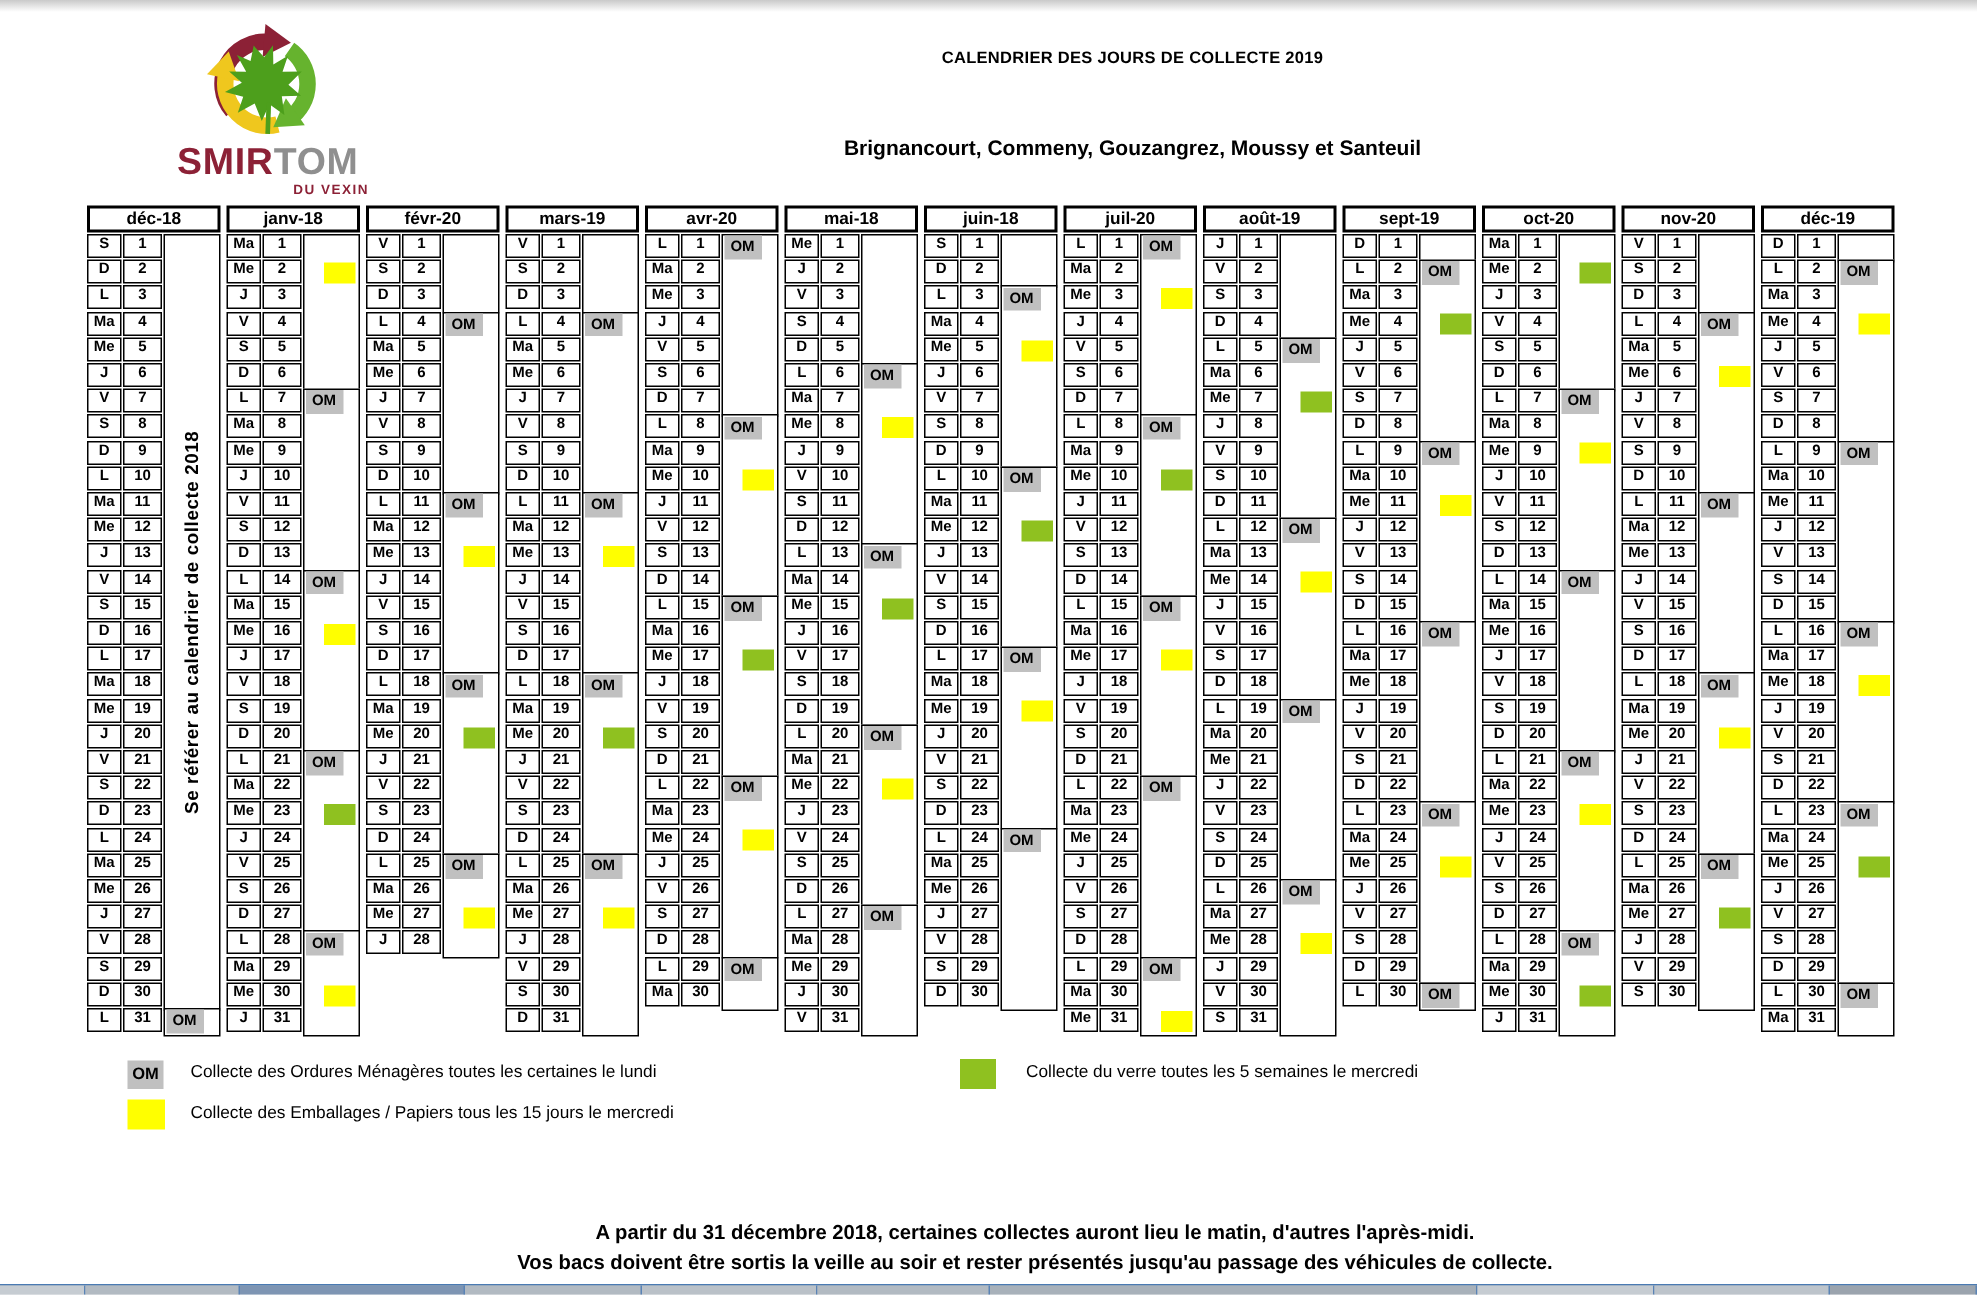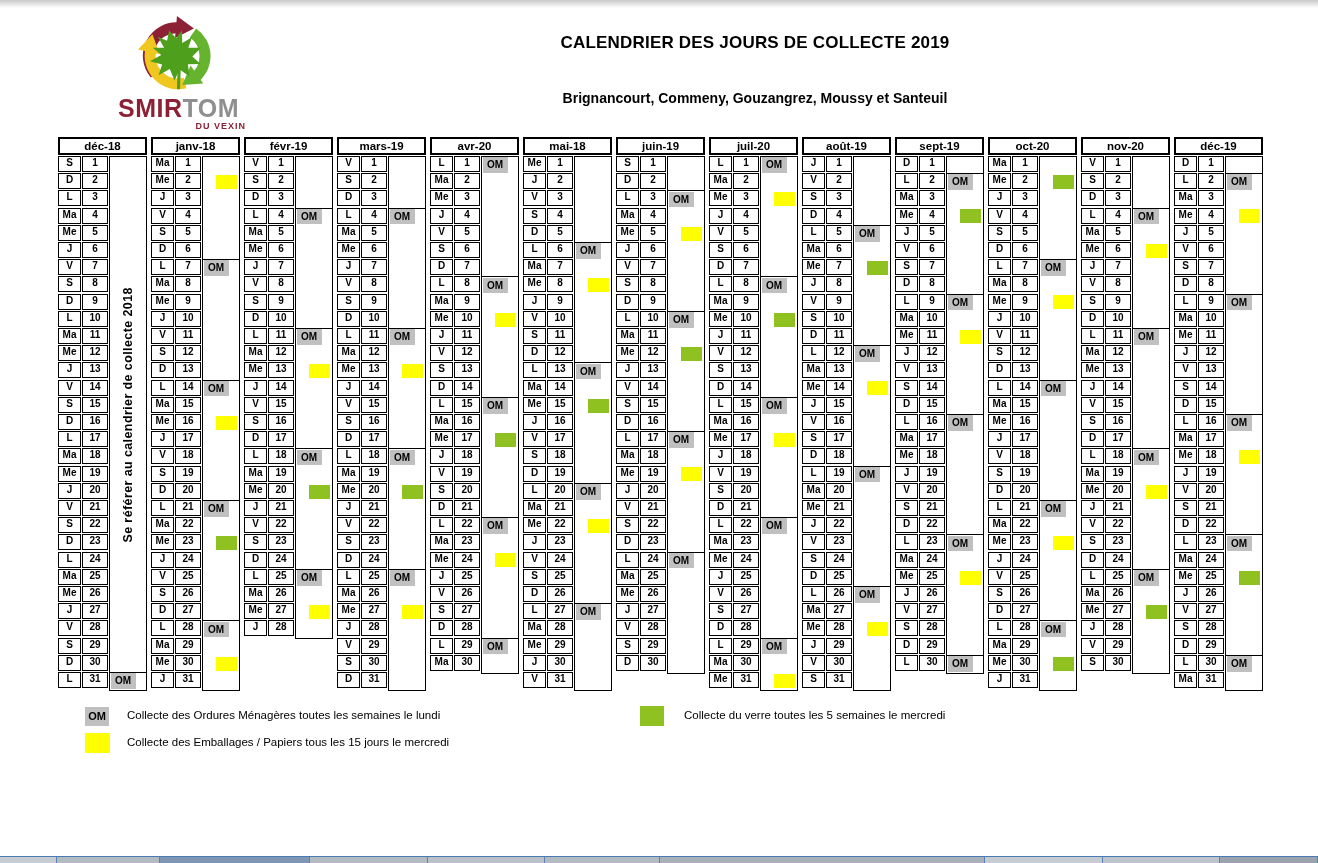--- a/index.html
+++ b/index.html
@@ -1,21 +1,21 @@
 <!DOCTYPE html>
 <html><head>
 <meta charset="utf-8">
 <style>
   html,body{margin:0;padding:0;background:#fff;}
   body{width:1318px;height:863px;position:relative;overflow:hidden;
        font-family:"Liberation Sans","DejaVu Sans",sans-serif;color:#000;}
   .topbar{position:absolute;top:0;left:0;width:1318px;height:8px;
           background:linear-gradient(#c9c9c9,#ffffff);}
   .page-title{position:absolute;top:33px;left:255px;width:1000px;text-align:center;
-              font-size:17px;font-weight:bold;letter-spacing:0.2px;}
+              font-size:11px;font-weight:bold;letter-spacing:0.2px;}
   .page-subtitle{position:absolute;top:90px;left:255px;width:1000px;text-align:center;
                  font-size:14px;font-weight:bold;}
   
   .logo{position:absolute;left:96px;top:12px;width:165px;height:124px;}
   .logo-text{position:absolute;left:0;top:84px;width:165px;text-align:center;
              font-size:25px;font-weight:bold;letter-spacing:0.5px;line-height:25px;}
   .logo-smir{color:#8c2136;}
   .logo-tom{color:#8f8f8f;}
   .logo-tag{position:absolute;left:0;top:109px;width:150px;text-align:right;
             font-size:9px;font-weight:bold;color:#8c2136;letter-spacing:1px;}
@@ -238,21 +238,21 @@
         <div class="om" style="top: 224.8px;">OM</div>
         <div class="om" style="top: 345.2px;">OM</div>
         <div class="om" style="top: 465.6px;">OM</div>
         <div class="sq" style="top: 19px; background: rgb(255, 255, 0);"></div>
         <div class="sq" style="top: 259.8px; background: rgb(255, 255, 0);"></div>
         <div class="sq" style="top: 500.6px; background: rgb(255, 255, 0);"></div>
         <div class="sq" style="top: 380.2px; background: rgb(143, 193, 32);"></div>
       </div>
     </div>
     <div class="month">
-      <div class="mh">févr-19</div>
+      <div class="mh">févr-20</div>
       <div class="grid" style="height: 483.6px;">
         <div class="wk" style="top: 0px; height: 53.2px;"></div>
         <div class="wk" style="top: 51.6px; height: 122px;"></div>
         <div class="wk" style="top: 172px; height: 122px;"></div>
         <div class="wk" style="top: 292.4px; height: 122px;"></div>
         <div class="wk" style="top: 412.8px; height: 70.4px;"></div>
         <div class="cell" style="left: 0px; width: 23px; top: 0px;">V</div>
         <div class="cell" style="left: 24px; width: 26px; top: 0px;">1</div>
         <div class="cell" style="left: 0px; width: 23px; top: 17.2px;">S</div>
         <div class="cell" style="left: 24px; width: 26px; top: 17.2px;">2</div>
@@ -547,21 +547,21 @@
         <div class="om" style="top: 87.2px;">OM</div>
         <div class="om" style="top: 207.6px;">OM</div>
         <div class="om" style="top: 328px;">OM</div>
         <div class="om" style="top: 448.4px;">OM</div>
         <div class="sq" style="top: 122.2px; background: rgb(255, 255, 0);"></div>
         <div class="sq" style="top: 363px; background: rgb(255, 255, 0);"></div>
         <div class="sq" style="top: 242.6px; background: rgb(143, 193, 32);"></div>
       </div>
     </div>
     <div class="month">
-      <div class="mh">juin-19</div>
+      <div class="mh">juin-18</div>
       <div class="grid" style="height: 518px;">
         <div class="wk" style="top: 0px; height: 36px;"></div>
         <div class="wk" style="top: 34.4px; height: 122px;"></div>
         <div class="wk" style="top: 154.8px; height: 122px;"></div>
         <div class="wk" style="top: 275.2px; height: 122px;"></div>
         <div class="wk" style="top: 395.6px; height: 122px;"></div>
         <div class="cell" style="left: 0px; width: 23px; top: 0px;">S</div>
         <div class="cell" style="left: 24px; width: 26px; top: 0px;">1</div>
         <div class="cell" style="left: 0px; width: 23px; top: 17.2px;">D</div>
         <div class="cell" style="left: 24px; width: 26px; top: 17.2px;">2</div>
@@ -1103,27 +1103,29 @@
         <div class="om" style="top: 379.6px;">OM</div>
         <div class="om" style="top: 500px;">OM</div>
         <div class="sq" style="top: 53.4px; background: rgb(255, 255, 0);"></div>
         <div class="sq" style="top: 294.2px; background: rgb(255, 255, 0);"></div>
         <div class="sq" style="top: 414.6px; background: rgb(143, 193, 32);"></div>
       </div>
     </div>
   </div>
 
 <div id="lg-om-sw" class="lg-swatch" style="background: rgb(192, 192, 192);">OM</div>
-<div id="lg-om-tx" class="lg-text">Collecte des Ordures Ménagères toutes les semaines le lundi</div>
+<div id="lg-om-tx" class="lg-text">Collecte des Ordures Ménagères toutes les certaines le lundi</div>
 <div id="lg-emb-sw" class="lg-swatch" style="background: rgb(255, 255, 0);"></div>
 <div id="lg-emb-tx" class="lg-text">Collecte des Emballages / Papiers tous les 15 jours le mercredi</div>
 <div id="lg-ver-sw" class="lg-swatch" style="background: rgb(143, 193, 32);"></div>
 <div id="lg-ver-tx" class="lg-text">Collecte du verre toutes les 5 semaines le mercredi</div>
 
 <div class="footer">
+  <div>A partir du 31 décembre 2018, certaines collectes auront lieu le matin, d'autres l'après-midi.</div>
+  <div>Vos bacs doivent être sortis la veille au soir et rester présentés jusqu'au passage des véhicules de collecte.</div>
 </div>
 
 <div class="botbar">
   <div class="bb1"></div>
   <div class="bb2"></div>
   <div class="bb3"></div>
   <div class="bb4"></div>
   <div class="bb5"></div>
   <div class="bb6"></div>
   <div class="bb7"></div>

